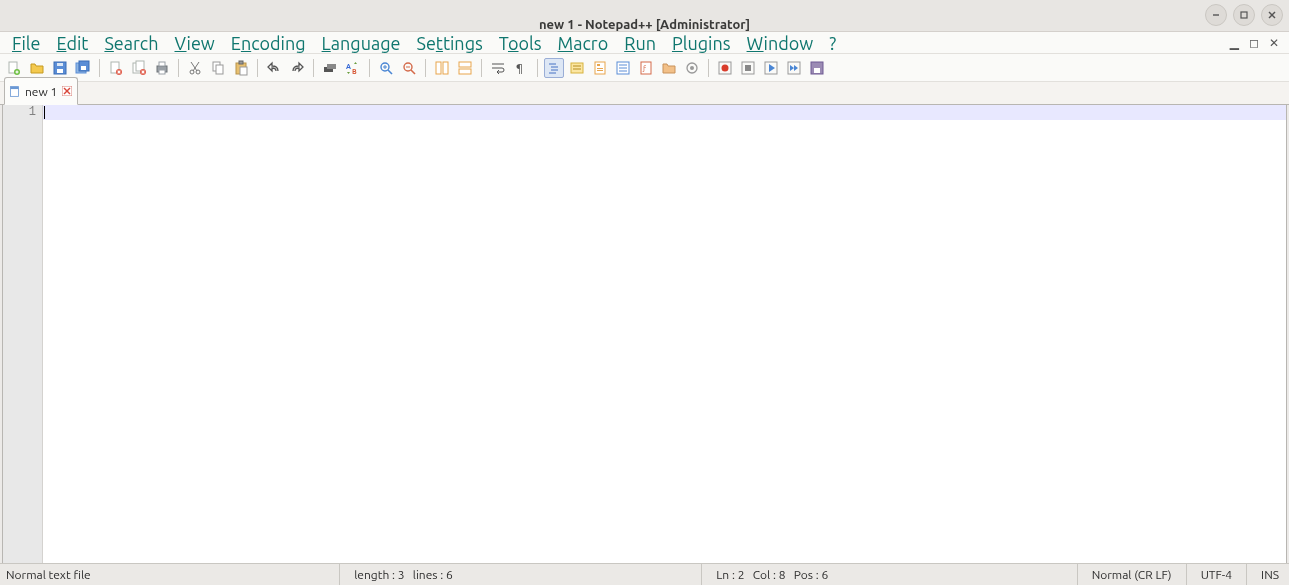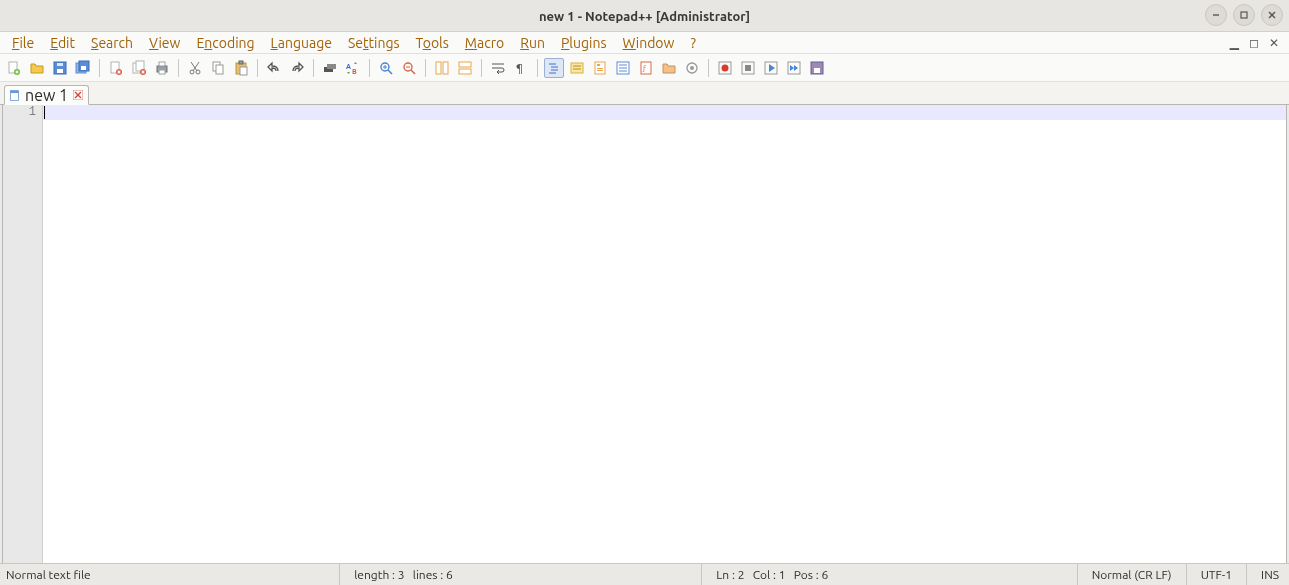--- a/index.html
+++ b/index.html
@@ -12,21 +12,21 @@
     overflow: hidden;
     display: flex;
     flex-direction: column;
     color: #2b2b2b;
   }
   
   .title-bar {
     height: 32px;
     background: #e8e6e3;
     display: flex;
-    align-items: center;
+    align-items: flex-end;
     justify-content: center;
     position: relative;
     border-bottom: 1px solid #d4d0cc;
   }
   .title-bar .title {
     font-weight: bold;
     font-size: 13px;
     color: #3a3a39;
   }
   .window-controls {
@@ -57,22 +57,22 @@
     background: #fafaf8;
     display: flex;
     align-items: center;
     padding: 0 4px;
     gap: 0;
     border-bottom: 1px solid #e2e0dc;
     position: relative;
   }
   .menu-item {
     padding: 3px 8px;
-    font-size: 14px;
-    color: #a16207;
+    font-size: 18px;
+    color: #0f766e;
     cursor: pointer;
   }
   .menu-item .ul { text-decoration: underline; }
   .menu-spacer { flex: 1; }
   .mdi-group {
     display: flex;
     gap: 10px;
     padding-right: 6px;
   }
   .mdi-group span {
@@ -112,30 +112,30 @@
   
   .tab-strip {
     height: 23px;
     background: #f5f3f0;
     border-bottom: 1px solid #b8b6b2;
     display: flex;
     align-items: flex-end;
     padding-left: 4px;
   }
   .tab {
-    height: 20px;
+    height: 28px;
     background: #fcfcfa;
     border: 1px solid #b8b6b2;
     border-bottom: 1px solid #fcfcfa;
     border-radius: 3px 3px 0 0;
     display: flex;
     align-items: center;
     padding: 0 4px 0 3px;
     gap: 4px;
-    font-size: 16px;
+    font-size: 12px;
     cursor: pointer;
     margin-bottom: -1px;
   }
   .tab .close {
     width: 12px;
     height: 12px;
     display: flex;
     align-items: center;
     justify-content: center;
   }
@@ -501,21 +501,21 @@
   </div>
 </div>
 
 <div class="status-bar">
   <div class="cell" style="padding-left:0">Normal text file</div>
   <div class="flex-grow"></div>
   <div class="sb-sep"></div>
   <div class="cell"><span>length : 3</span>&nbsp;&nbsp;&nbsp;<span>lines : 6</span></div>
   <div class="flex-grow"></div>
   <div class="sb-sep"></div>
-  <div class="cell"><span>Ln : 2</span>&nbsp;&nbsp;&nbsp;<span>Col : 1</span>&nbsp;&nbsp;&nbsp;<span>Pos : 6</span></div>
+  <div class="cell"><span>Ln : 2</span>&nbsp;&nbsp;&nbsp;<span>Col : 8</span>&nbsp;&nbsp;&nbsp;<span>Pos : 6</span></div>
   <div class="flex-grow"></div>
   <div class="sb-sep"></div>
   <div class="cell">Normal (CR LF)</div>
   <div class="sb-sep"></div>
-  <div class="cell">UTF-1</div>
+  <div class="cell">UTF-4</div>
   <div class="sb-sep"></div>
   <div class="cell" style="padding-right:4px">INS</div>
 </div>
 
 </body></html>

